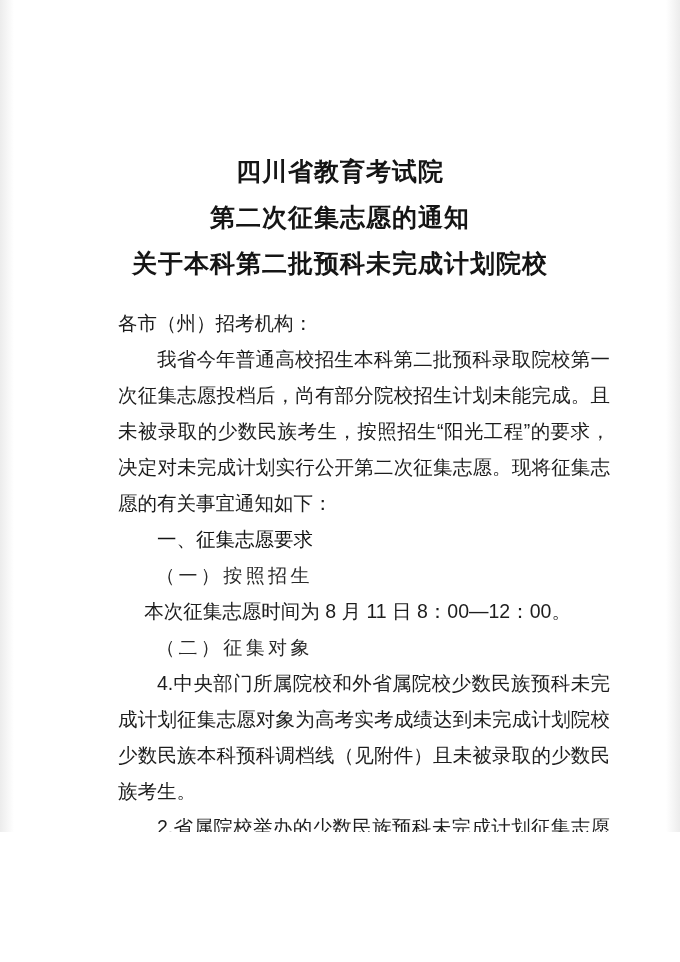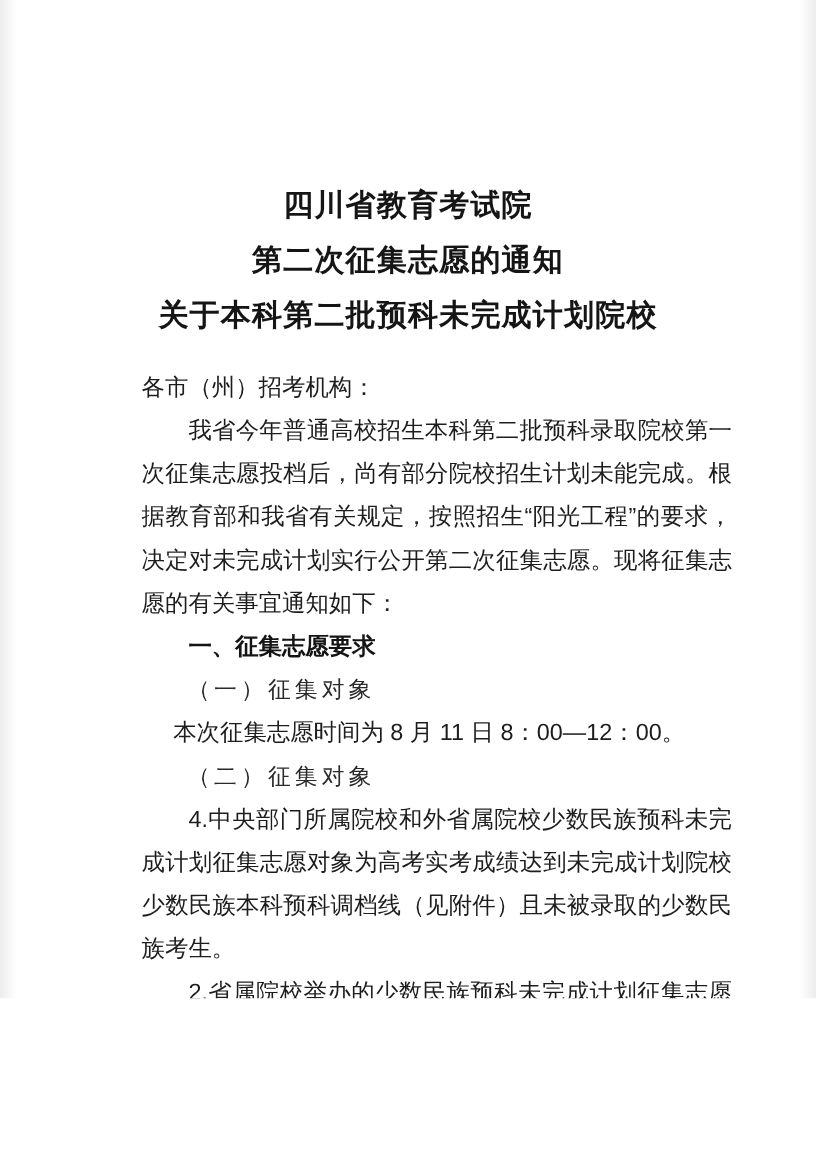--- a/index.html
+++ b/index.html
@@ -36,21 +36,21 @@
     text-align: justify;
     text-justify: inter-ideograph;
     color: #1d1d1d;
   }
   .doc-body p {
     margin: 0;
     padding: 0;
   }
   .indent    { text-indent: 2em; }
   .indent-sm { text-indent: 1.35em; }
-  .heading   { font-weight: bold; color: #141414; }
+  .heading   { font-weight: normal; color: #141414; }
   .kaiti {
     font-family: "DejaVu Serif", serif;
     font-size: 19px;
     letter-spacing: 0.18em;
     color: #2a2a2a;
     font-weight: normal;
   }
   .page-number {
     position: absolute;
     left: 531px;
@@ -80,23 +80,23 @@
 <div class="page">
 
   <header class="doc-title">
     <div class="title-line">四川省教育考试院</div>
     <div class="title-line">第二次征集志愿的通知</div>
     <div class="title-line">关于本科第二批预科未完成计划院校</div>
   </header>
 
   <main class="doc-body">
     <p class="salutation">各市（州）招考机构：</p>
-    <p class="para indent">我省今年普通高校招生本科第二批预科录取院校第一次征集志愿投档后，尚有部分院校招生计划未能完成。根据教育部和我省有关规定，按照招生“阳光工程”的要求，决定对未完成计划实行公开第二次征集志愿。现将征集志愿的有关事宜通知如下：</p>
+    <p class="para indent">我省今年普通高校招生本科第二批预科录取院校第一次征集志愿投档后，尚有部分院校招生计划未能完成。且未被录取的少数民族考生，按照招生“阳光工程”的要求，决定对未完成计划实行公开第二次征集志愿。现将征集志愿的有关事宜通知如下：</p>
     <p class="para heading indent">一、征集志愿要求</p>
-    <p class="para kaiti indent">（一）征集对象</p>
+    <p class="para kaiti indent">（一）按照招生</p>
     <p class="para indent-sm">本次征集志愿时间为 8 月 11 日 8：00—12：00。</p>
     <p class="para kaiti indent">（二）征集对象</p>
     <p class="para indent">4.中央部门所属院校和外省属院校少数民族预科未完成计划征集志愿对象为高考实考成绩达到未完成计划院校少数民族本科预科调档线（见附件）且未被录取的少数民族考生。</p>
     <p class="para indent">2.省属院校举办的少数民族预科未完成计划征集志愿对象为高考实考成绩达到未完成计划院校少数民族本科预科</p>
   </main>
 
   <div class="page-number">- 1 -</div>
   <div class="watermark">高考直通车</div>
 
 </div>

